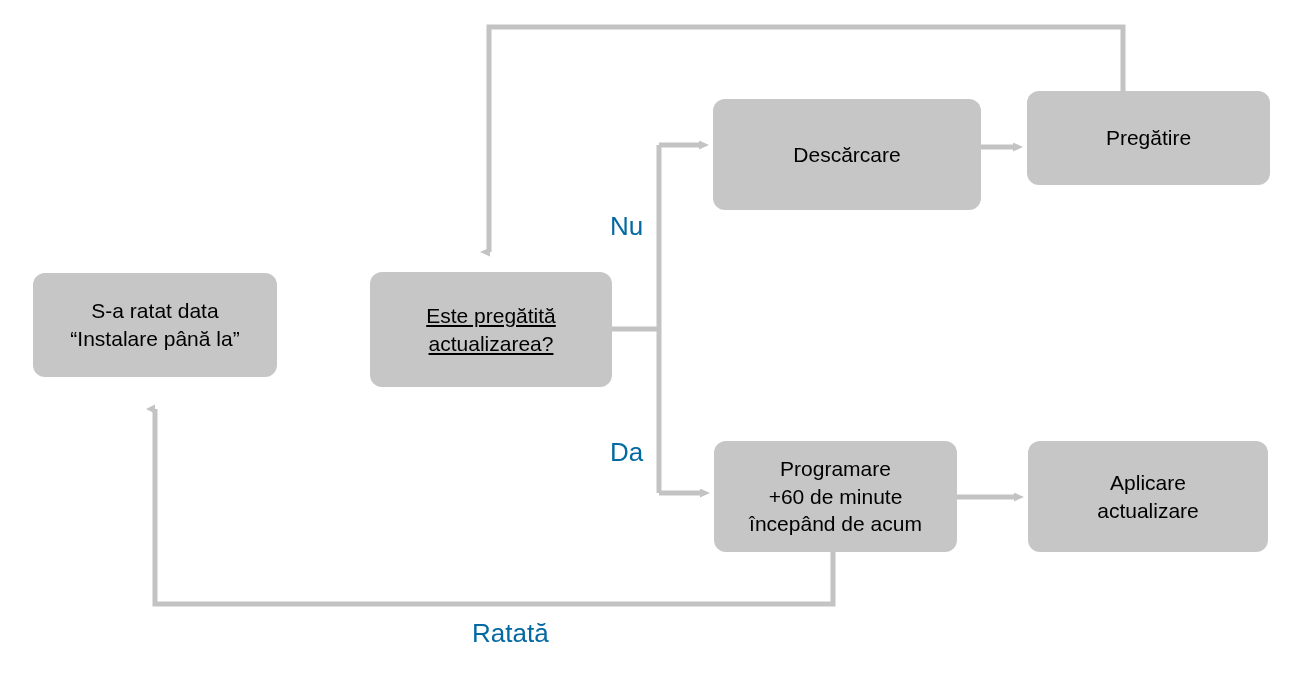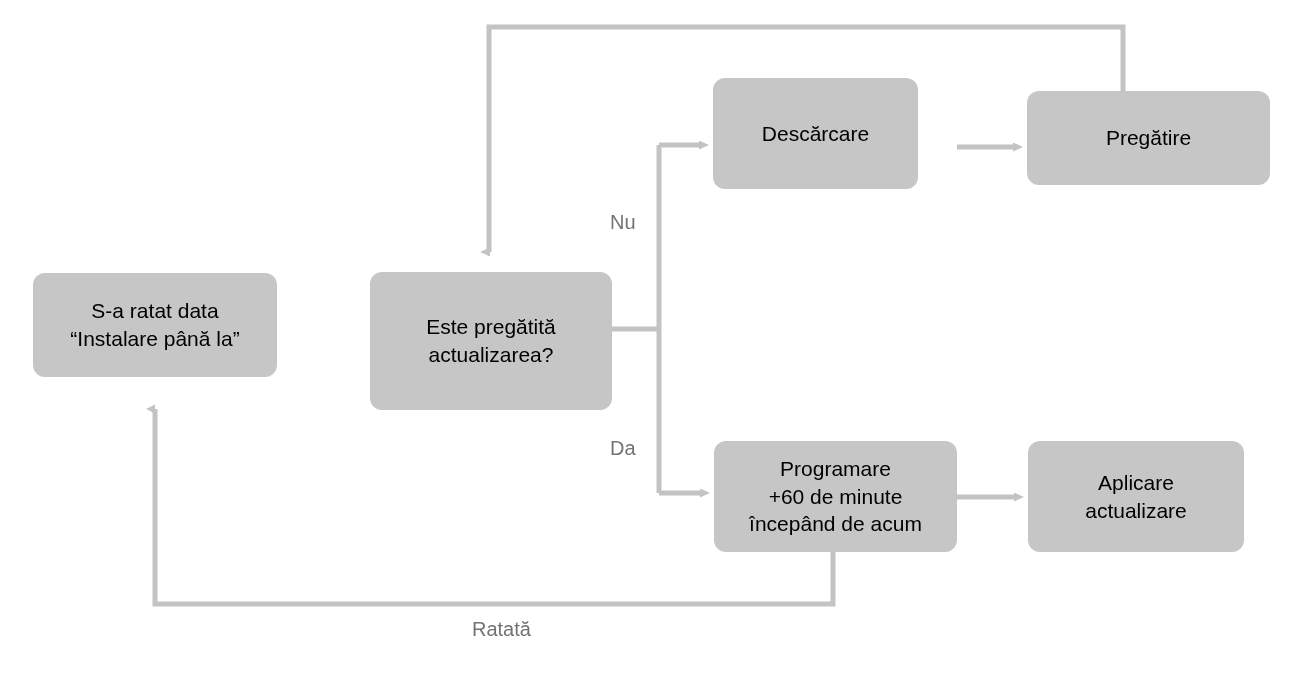--- a/index.html
+++ b/index.html
@@ -38,22 +38,22 @@
     text-align: center;
     color: #000000;
     font-size: 21px;
     line-height: 1.33;
     font-family: "Liberation Sans", sans-serif;
     white-space: pre-line;
     padding: 4px 8px;
   }
   .edge-label {
     position: absolute;
-    color: #737373;
-    font-size: 20px;
+    color: #0369a1;
+    font-size: 26px;
     font-family: "Liberation Sans", sans-serif;
     white-space: nowrap;
   }
 </style>
 </head>
 <body>
 
 <div id="diagram-root">
 
   <svg class="wires" viewBox="0 0 1303 673" aria-hidden="true">
@@ -85,32 +85,32 @@
 
       <path d="M957,497 L1015,497" marker-end="url(#arrow-right)"></path>
 
       <path d="M833,552 L833,604 L155,604 L155,409" marker-end="url(#arrow-up)"></path>
     </g>
   </svg>
 
   <div class="node" style="left:33px; top:273px; width:244px; height:104px;">S-a ratat data
 “Instalare până la”</div>
 
-  <div class="node" style="left:370px; top:272px; width:242px; height:138px;">Este pregătită
+  <div class="node" style="left:370px; top:272px; width:242px; height:115px;text-decoration:underline;">Este pregătită
 actualizarea?</div>
 
-  <div class="node" style="left:713px; top:78px; width:205px; height:111px;">Descărcare</div>
+  <div class="node" style="left:713px; top:99px; width:268px; height:111px;">Descărcare</div>
 
   <div class="node" style="left:1027px; top:91px; width:243px; height:94px;">Pregătire</div>
 
   <div class="node" style="left:714px; top:441px; width:243px; height:111px;">Programare
 +60 de minute
 începând de acum</div>
 
-  <div class="node" style="left:1028px; top:441px; width:216px; height:111px;">Aplicare
+  <div class="node" style="left:1028px; top:441px; width:240px; height:111px;">Aplicare
 actualizare</div>
 
   <div class="edge-label" style="left:610px; top:211px;">Nu</div>
 
   <div class="edge-label" style="left:610px; top:437px;">Da</div>
 
   <div class="edge-label" style="left:472px; top:618px;">Ratată</div>
 
 </div>
 

